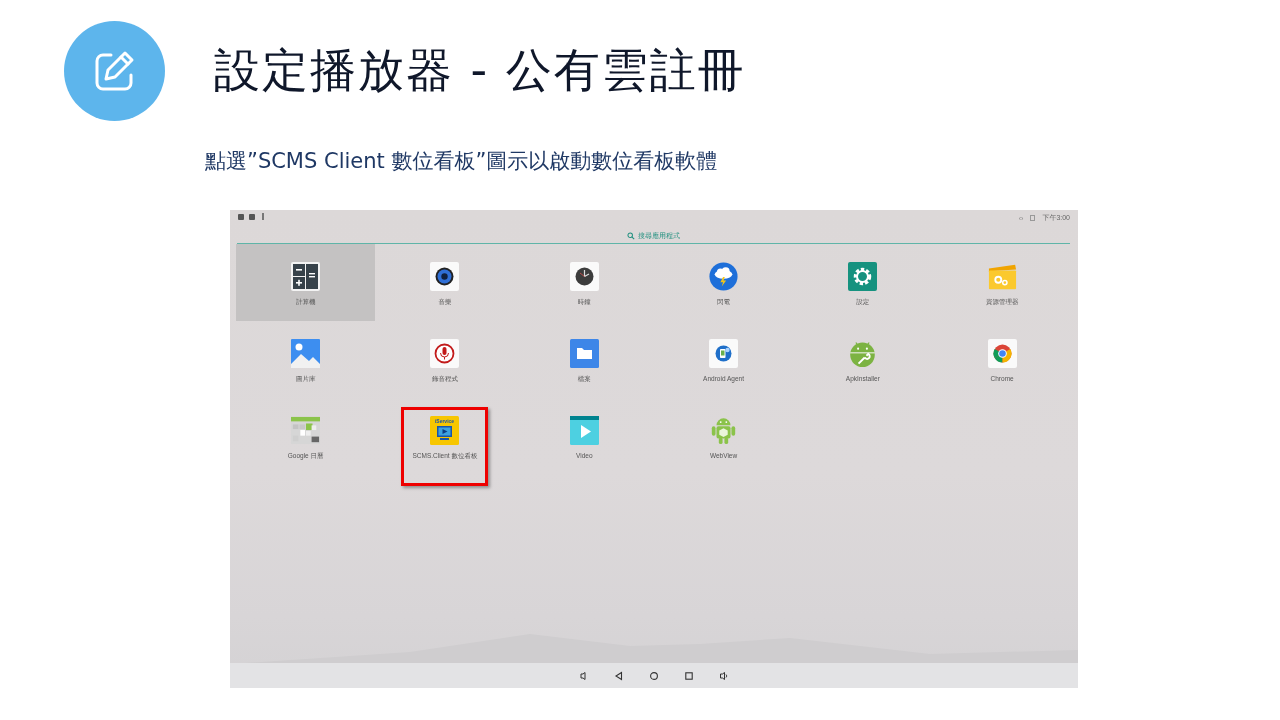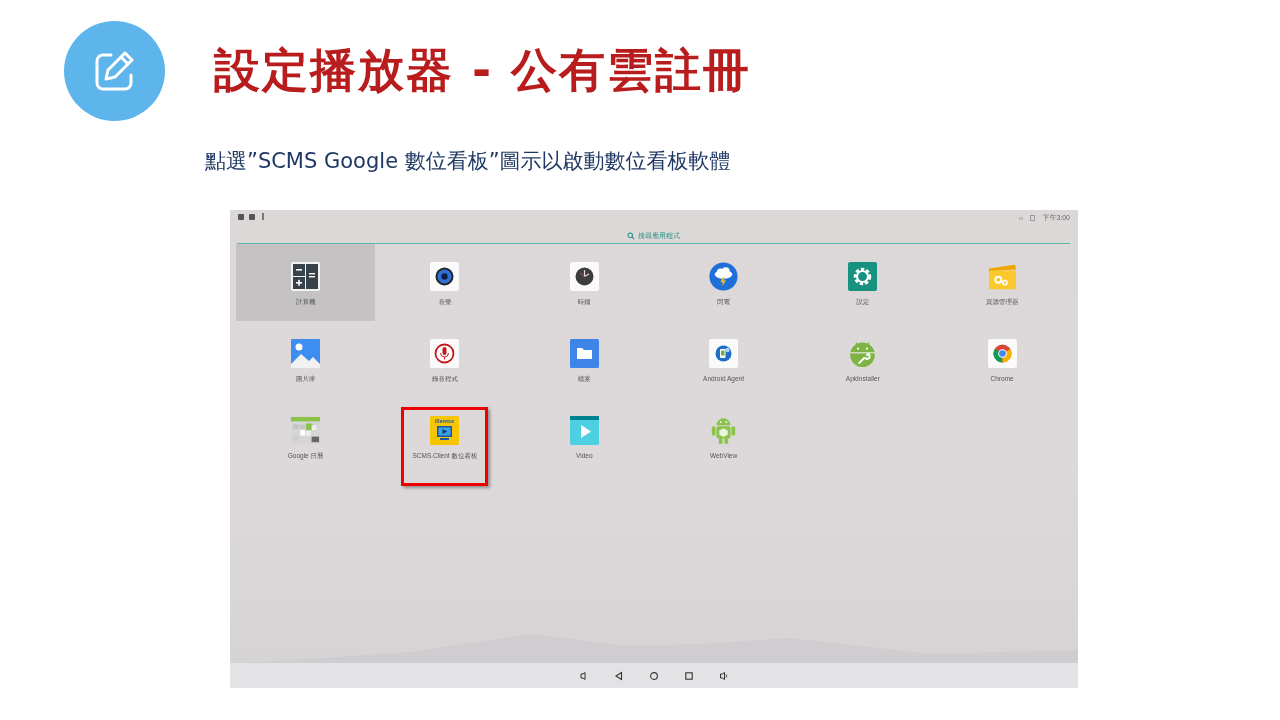--- a/index.html
+++ b/index.html
@@ -6,21 +6,21 @@
     html, body { width: 1280px; height: 720px; overflow: hidden; background: #ffffff; }
     body { position: relative; font-family: "DejaVu Sans", sans-serif; }
 
     .badge {
       position: absolute; left: 64px; top: 21px; width: 101px; height: 100px;
       border-radius: 50%; background: #5db5ec;
       display: flex; align-items: center; justify-content: center;
     }
     .title {
       position: absolute; left: 214px; top: 40px;
-      font-size: 46px; font-weight: bold; color: #b91c1c; letter-spacing: 2px;
+      font-size: 46px; font-weight: normal; color: #0f172a; letter-spacing: 2px;
       white-space: nowrap;
     }
     .subtitle {
       position: absolute; left: 205px; top: 147px;
       font-size: 21px; color: #1f3864; white-space: nowrap;
     }
 
     .device {
       position: absolute; left: 230px; top: 210px; width: 848px; height: 478px;
       background: linear-gradient(180deg, #dcd8d8 0%, #ddd9da 55%, #d8d5d7 85%, #d4d2d4 100%);
@@ -77,21 +77,21 @@
 <body>
 
 <div class="badge">
   <svg width="52" height="52" viewBox="0 0 52 52" fill="none" stroke="#ffffff" stroke-width="3" stroke-linecap="round" stroke-linejoin="round">
     <path d="M22 10 H14 a6 6 0 0 0 -6 6 V38 a6 6 0 0 0 6 6 H36 a6 6 0 0 0 6 -6 V30"></path>
     <path d="M36 8 l7 7 l-17 17 l-9 2 l2 -9 z"></path>
     <path d="M32 12 l7 7"></path>
   </svg>
 </div>
 <div class="title">設定播放器 - 公有雲註冊</div>
-<div class="subtitle">點選”SCMS Google 數位看板”圖示以啟動數位看板軟體</div>
+<div class="subtitle">點選”SCMS Client 數位看板”圖示以啟動數位看板軟體</div>
 
 <div class="device">
 
   <svg class="mountains" viewBox="0 0 848 40" preserveAspectRatio="none">
     <path d="M0 40 L180 28 L300 10 L400 22 L470 20 L560 14 L700 30 L848 26 L848 40 Z" fill="#cfcdcf"></path>
   </svg>
 
   <div class="statusbar">
     <div class="status-left">
       <span class="sb-icon"></span>

